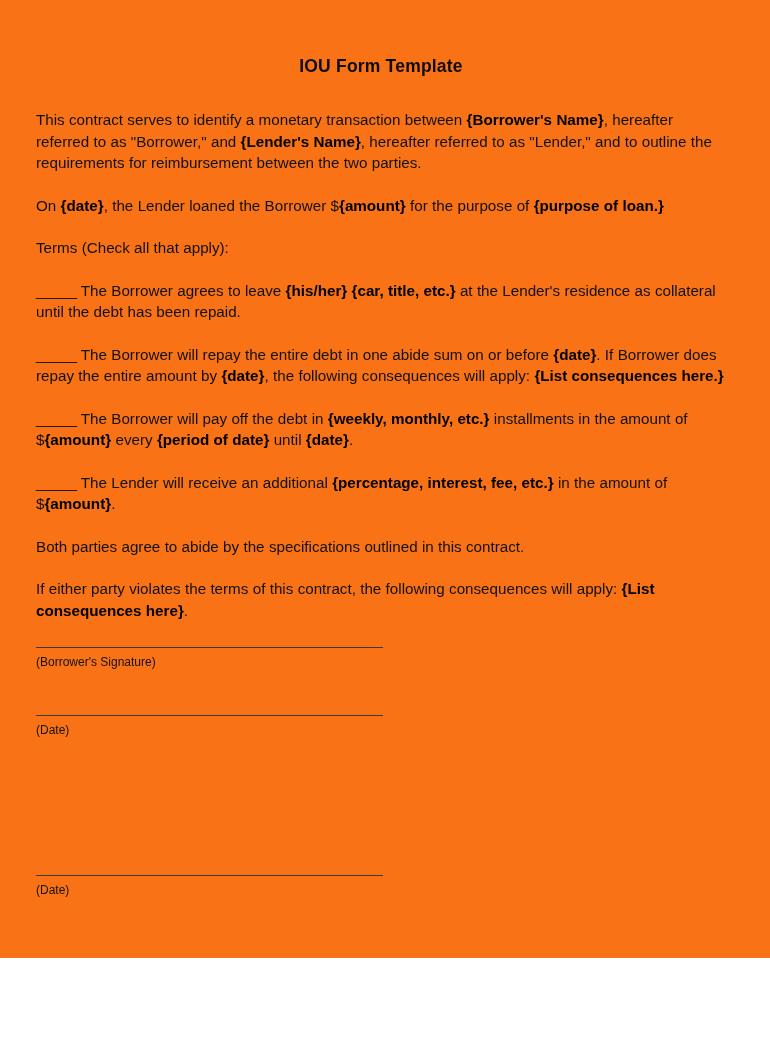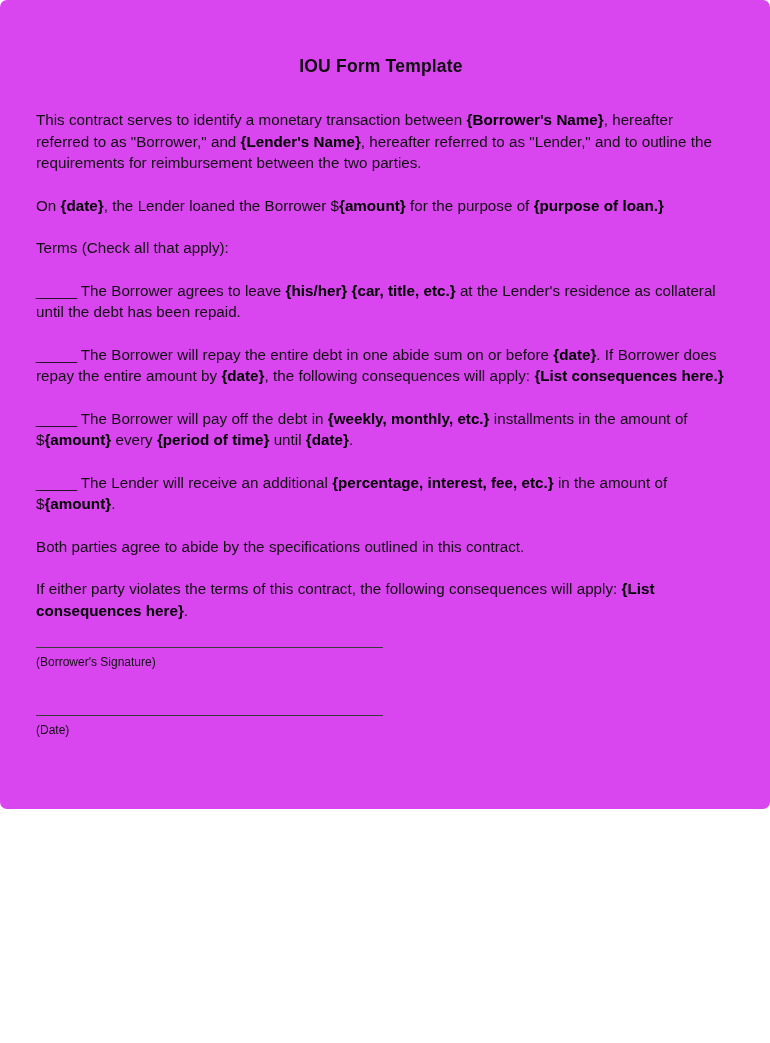--- a/index.html
+++ b/index.html
@@ -7,25 +7,24 @@
     padding: 0;
     background: #ffffff;
   }
   body {
     font-family: "Liberation Sans", sans-serif;
     color: #111111;
   }
   .page {
     position: relative;
     width: 770px;
-    height: 809px;
-    background: #d946ef;
+    height: 958px;
+    background: #f97316;
     box-sizing: border-box;
     overflow: hidden;
-    border-radius: 7px;
   }
   .content {
     position: absolute;
     left: 36px;
     top: 0;
     width: 690px;
   }
   .doc-title {
     text-align: center;
     font-size: 17.5px;
@@ -91,21 +90,21 @@
   <div class="content">
 
     <h1 class="doc-title">IOU Form Template</h1>
 
     <div id="paragraphs">
         <p class="para first"><span>This contract serves to identify a monetary transaction between </span><span class="b">{Borrower's Name}</span><span>, hereafter referred to as "Borrower," and </span><span class="b">{Lender's Name}</span><span>, hereafter referred to as "Lender," and to outline the requirements for reimbursement between the two parties.</span></p>
         <p class="para"><span>On </span><span class="b">{date}</span><span>, the Lender loaned the Borrower $</span><span class="b">{amount}</span><span> for the purpose of </span><span class="b">{purpose of loan.}</span></p>
         <p class="para"><span>Terms (Check all that apply):</span></p>
         <p class="para"><span class="blank">_____</span><span> The Borrower agrees to leave </span><span class="b">{his/her}</span><span> </span><span class="b">{car, title, etc.}</span><span> at the Lender's residence as collateral until the debt has been repaid.</span></p>
         <p class="para"><span class="blank">_____</span><span> The Borrower will repay the entire debt in one abide sum on or before </span><span class="b">{date}</span><span>. If Borrower does repay the entire amount by </span><span class="b">{date}</span><span>, the following consequences will apply: </span><span class="b">{List consequences here.}</span></p>
-        <p class="para"><span class="blank">_____</span><span> The Borrower will pay off the debt in </span><span class="b">{weekly, monthly, etc.}</span><span> installments in the amount of $</span><span class="b">{amount}</span><span> every </span><span class="b">{period of time}</span><span> until </span><span class="b">{date}</span><span>.</span></p>
+        <p class="para"><span class="blank">_____</span><span> The Borrower will pay off the debt in </span><span class="b">{weekly, monthly, etc.}</span><span> installments in the amount of $</span><span class="b">{amount}</span><span> every </span><span class="b">{period of date}</span><span> until </span><span class="b">{date}</span><span>.</span></p>
         <p class="para"><span class="blank">_____</span><span> The Lender will receive an additional </span><span class="b">{percentage, interest, fee, etc.}</span><span> in the amount of $</span><span class="b">{amount}</span><span>.</span></p>
         <p class="para"><span>Both parties agree to abide by the specifications outlined in this contract.</span></p>
         <p class="para"><span>If either party violates the terms of this contract, the following consequences will apply: </span><span class="b">{List consequences here}</span><span>.</span></p>
       </div>
 
     <div class="sig-block">
 
       <div class="sig-group">
         <div class="sig-rule"></div>
         <p class="sig-caption">(Borrower's Signature)</p>

